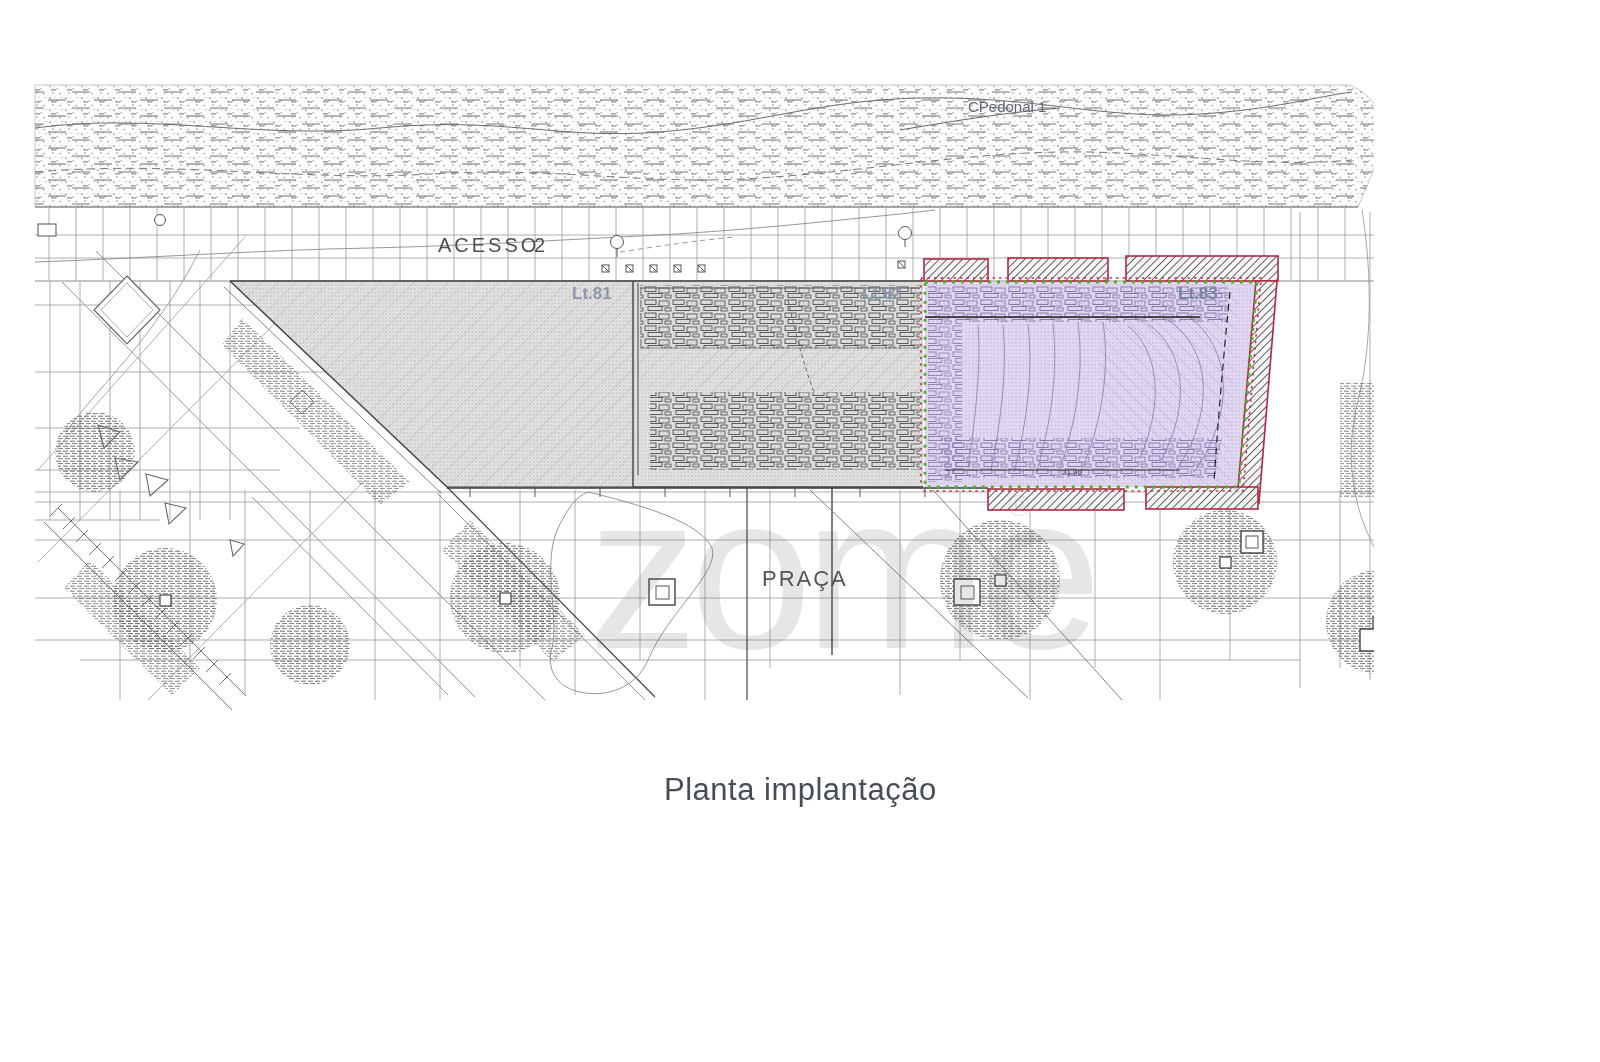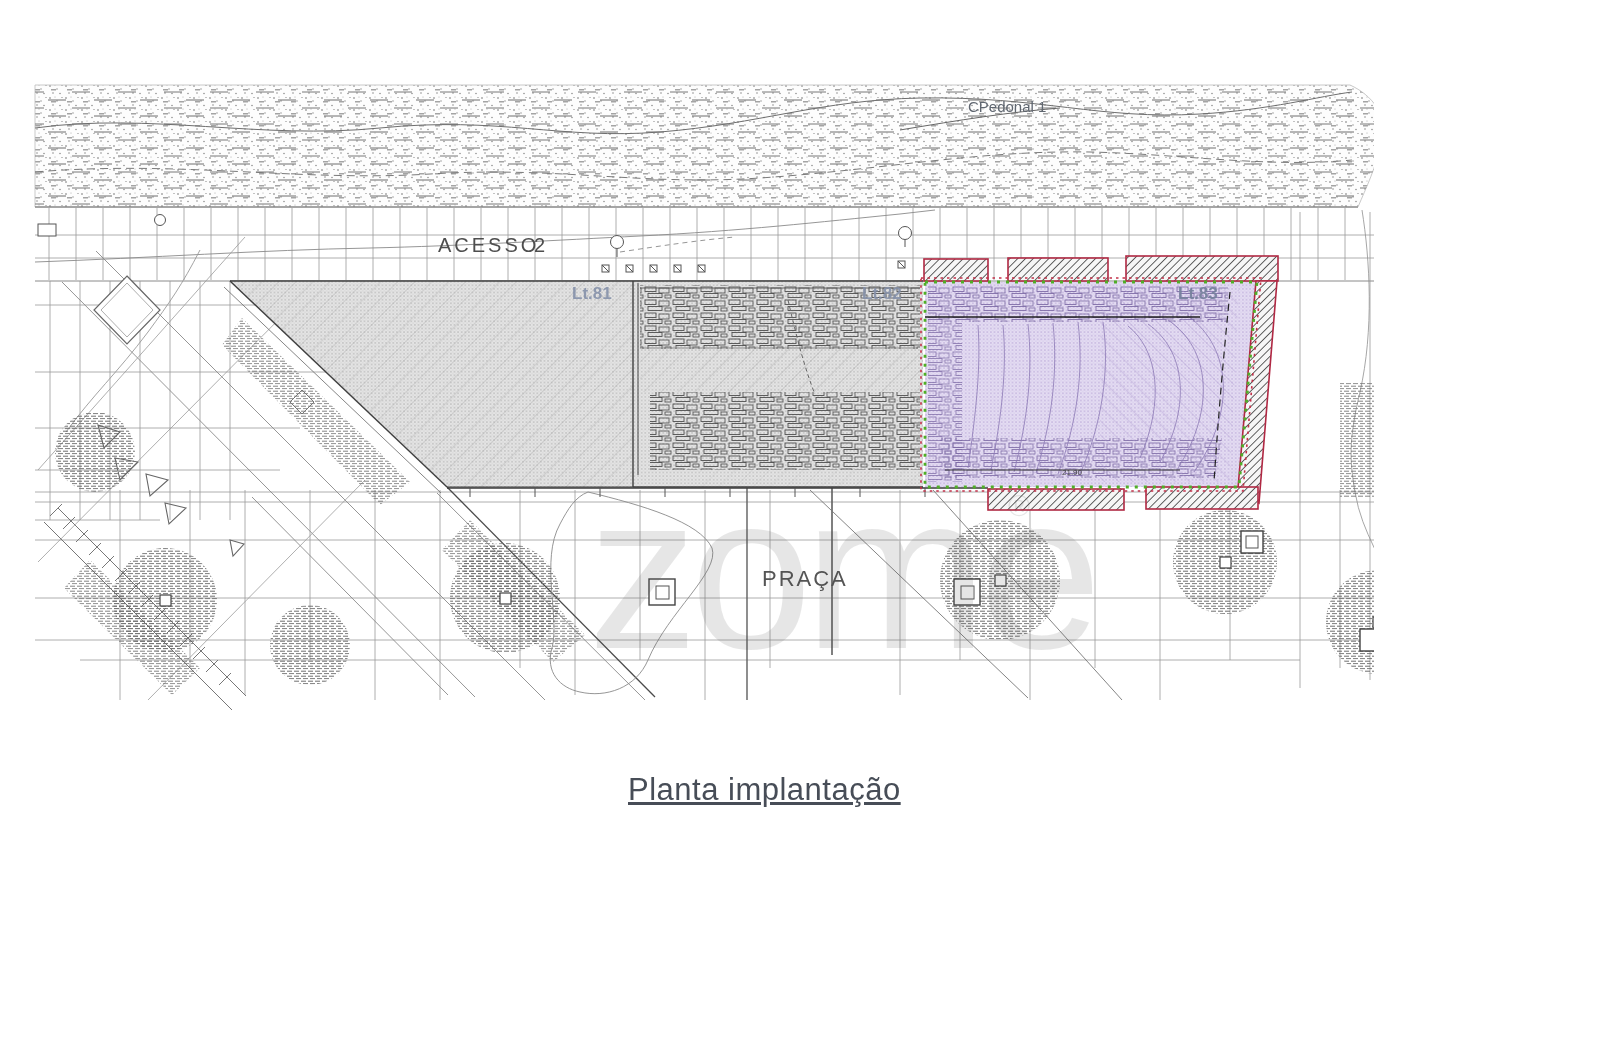--- a/index.html
+++ b/index.html
@@ -1,21 +1,21 @@
 <!DOCTYPE html>
 <html><head>
 <meta charset="utf-8">
 <style>
   html,body{margin:0;padding:0;background:#fff;}
   .stage{position:relative;width:1374px;height:1062px;background:#ffffff;overflow:hidden;
          font-family:"Liberation Sans",sans-serif;}
   .stage svg{position:absolute;left:0;top:0;}
   svg text{font-family:"Liberation Sans",sans-serif;}
-  .caption{position:absolute;left:628px;top:772px;font-size:31px;color:#474d57;
-           letter-spacing:.5px;font-family:"Liberation Sans",sans-serif;text-decoration:underline;}
+  .caption{position:absolute;left:664px;top:772px;font-size:31px;color:#474d57;
+           letter-spacing:.5px;font-family:"Liberation Sans",sans-serif;}
 </style>
 </head>
 <body>
 
 <div class="stage">
 <svg width="1600" height="1062" viewBox="0 0 1600 1062">
   <defs>
     <pattern id="pDotG" width="3.6" height="3.6" patternUnits="userSpaceOnUse">
       <rect width="3.6" height="3.6" fill="#e4e4e4"></rect>
       <circle cx="0.9" cy="0.9" r="0.65" fill="#a0a0a0"></circle>

